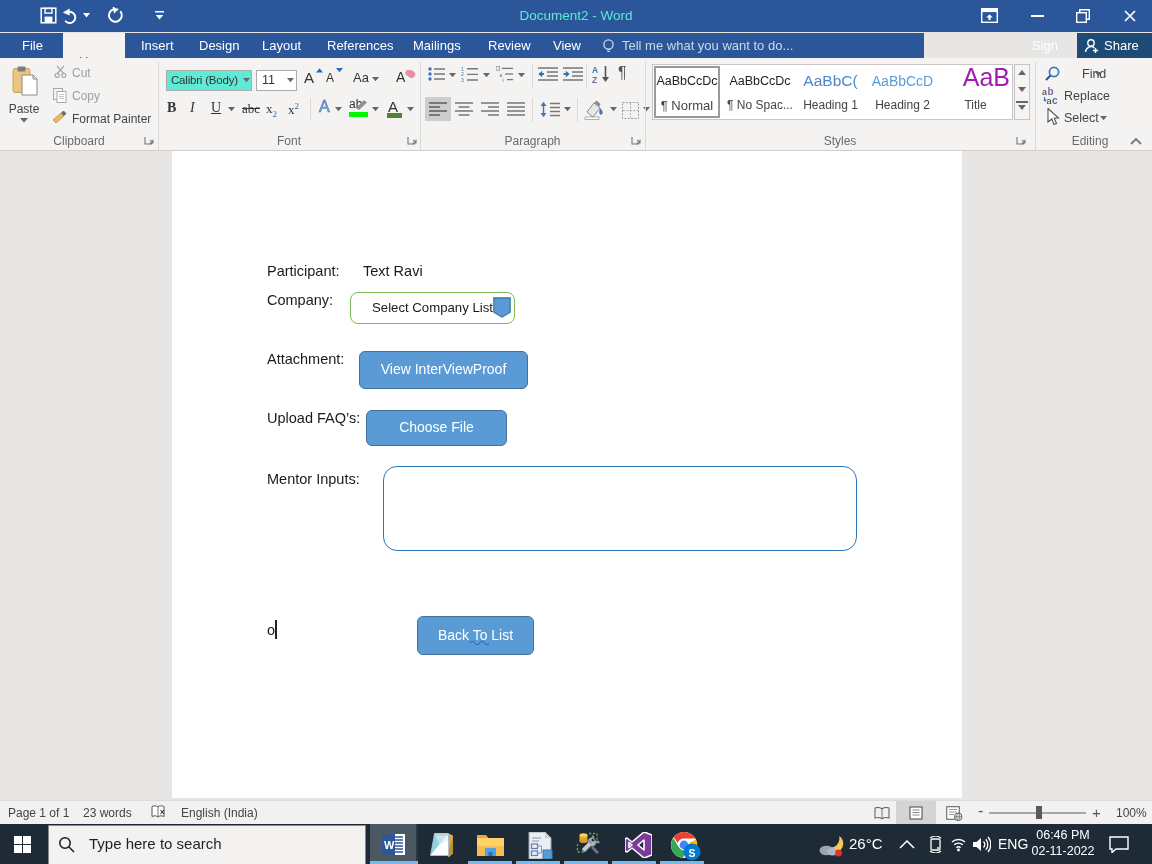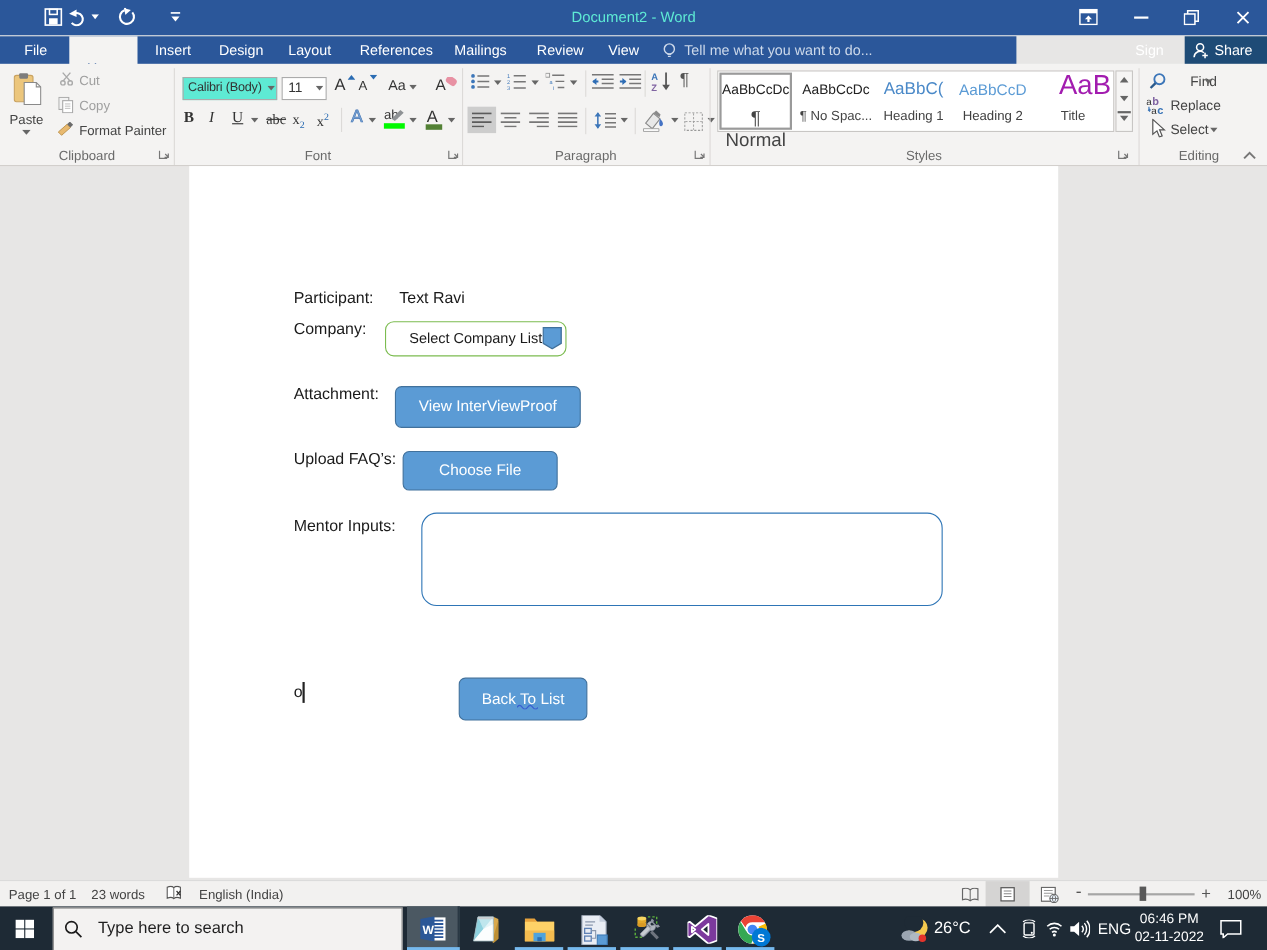--- a/index.html
+++ b/index.html
@@ -309,21 +309,21 @@
         <path d="M1 1 v7 h7 M6.2 4 l2.8 2.8 M9 3.6 v3.4 h-3.4" stroke="#777" stroke-width="1.1" fill="none"></path>
       </svg>
     </div>
     <div class="gsep" style="left:645px;"></div>
 
     <div class="abs" style="left:645px;top:0;width:390px;height:92px;">
       <div class="abs" style="left:7px;top:6px;width:361px;height:56px;background:#fff;border:1px solid #C8C6C4;"></div>
 
       <div class="abs" style="left:9px;top:8px;width:66px;height:52px;border:2px solid #9A9A9A;background:#fff;"></div>
       <div class="abs" style="left:9px;top:16px;width:66px;text-align:center;font-size:12.5px;color:#222;">AaBbCcDc</div>
-      <div class="abs" style="left:9px;top:40px;width:66px;text-align:center;font-size:17px;color:#444;">¶ Normal</div>
+      <div class="abs" style="left:9px;top:40px;width:66px;text-align:center;font-size:13px;color:#444;">¶ Normal</div>
 
       <div class="abs" style="left:82px;top:16px;width:66px;text-align:center;font-size:12.5px;color:#222;">AaBbCcDc</div>
       <div class="abs" style="left:82px;top:40px;width:66px;text-align:center;font-size:12px;color:#444;">¶ No Spac...</div>
 
       <div class="abs" style="left:152px;top:14px;width:67px;text-align:center;font-size:15.5px;color:#4A89C8;">AaBbC​(</div>
       <div class="abs" style="left:152px;top:40px;width:67px;text-align:center;font-size:12px;color:#444;">Heading 1</div>
 
       <div class="abs" style="left:224px;top:15px;width:67px;text-align:center;font-size:14px;color:#5B9BD5;">AaBbCcD</div>
       <div class="abs" style="left:224px;top:40px;width:67px;text-align:center;font-size:12px;color:#404040;">Heading 2</div>
 

